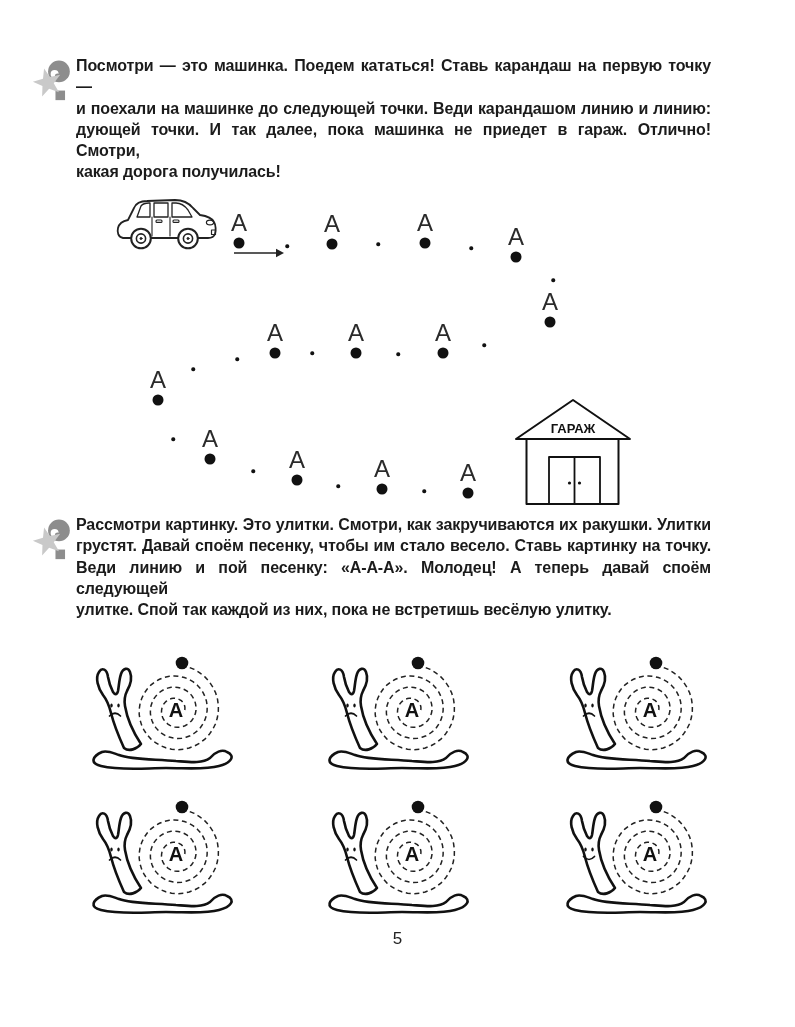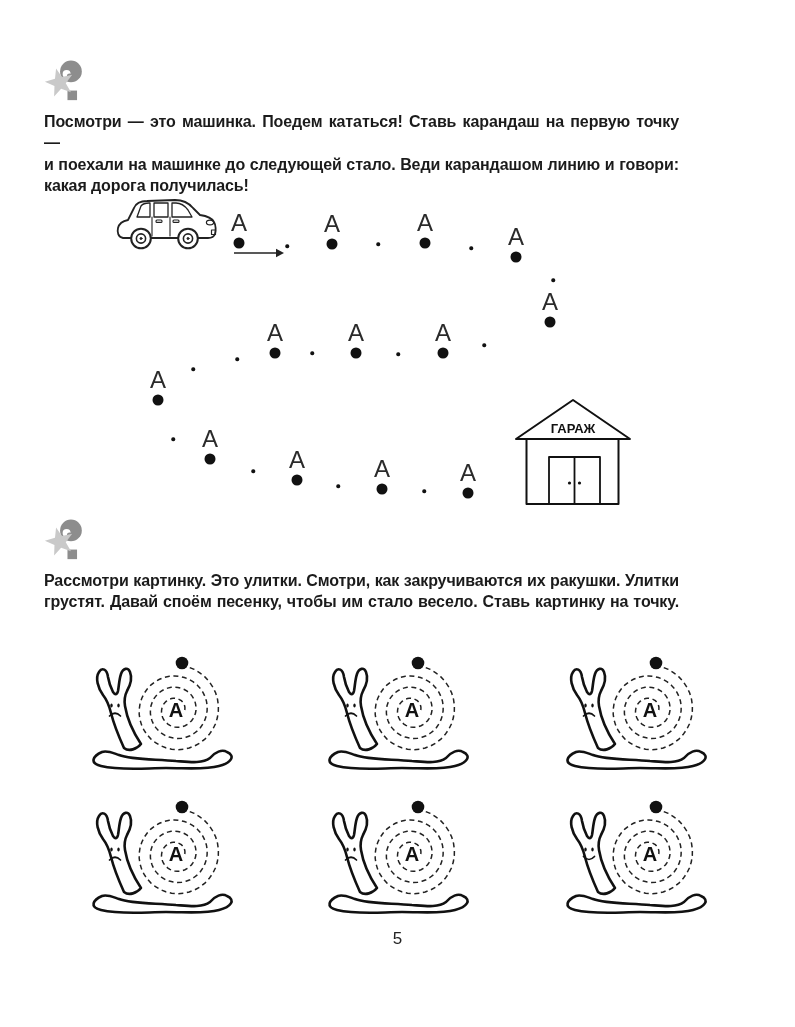--- a/index.html
+++ b/index.html
@@ -1,20 +1,20 @@
 <!DOCTYPE html>
 <html><head>
 <meta charset="utf-8">
 <style>
   html,body{margin:0;padding:0;background:#fff;}
   .page{
     position:relative;width:795px;height:1027px;background:#ffffff;
     font-family:"Liberation Sans",sans-serif;color:#1b1b1b;overflow:hidden;
   }
-  .block{position:absolute;left:44px;display:flex;flex-direction:column;}
+  .block{position:absolute;left:32px;display:flex;}
   .icon-wrap{flex:0 0 44px;width:44px;}
   .itext{width:635px;font-size:16px;font-weight:700;line-height:21.3px;letter-spacing:-0.1px;color:#1b1b1b;}
   .jline{text-align:justify;text-align-last:justify;white-space:normal;}
   .jline.last{text-align-last:left;}
   #block1{top:55px;}
   #block2{top:514px;justify-content:flex-end;}
   .trace-area{position:absolute;left:0;top:0;width:795px;height:1027px;}
   .dot{position:absolute;background:#111;border-radius:50%;transform:translate(-50%,-50%);}
   .dot.major{width:11px;height:11px;}
   .dot.minor{width:3.5px;height:3.5px;}
@@ -42,21 +42,22 @@
       <svg width="40" height="52" viewBox="0 0 46 52">
         <circle cx="31" cy="15" r="12.5" fill="#8d8d8d"></circle>
         <circle cx="26" cy="18" r="4.6" fill="#ffffff"></circle>
         <circle cx="29.5" cy="20.5" r="3.2" fill="#8d8d8d"></circle>
         <rect x="27" y="37" width="11" height="11" fill="#8d8d8d"></rect>
         <polygon points="18,11 22.1,22.3 34.2,22.7 24.7,30.2 28,41.8 18,35 8,41.8 11.3,30.2 1.8,22.7 13.9,22.3" fill="#c9c9c9" transform="rotate(-14 18 28)"></polygon>
       </svg>
     </div>
     <div class="itext">
         <div class="jline">Посмотри — это машинка. Поедем кататься! Ставь карандаш на первую точку —</div>
-        <div class="jline">и поехали на машинке до следующей стало. Веди карандашом линию и говори:</div>
+        <div class="jline">и поехали на машинке до следующей точки. Веди карандашом линию и линию:</div>
+        <div class="jline">дующей точки. И так далее, пока машинка не приедет в гараж. Отлично! Смотри,</div>
         <div class="jline last">какая дорога получилась!</div>
       </div>
   </section>
 
   <div class="trace-area" id="trace-area">
 
     <svg class="car" width="104" height="58" viewBox="0 0 104 58">
       <g fill="none" stroke="#222" stroke-linejoin="round" stroke-linecap="round">
         <path d="M 7 43 C 2 42 1 37 2 33 C 3 29 7 26 12 25 L 18 13 C 20 8 25 6 31 6 L 59 5 C 67 5 72 7 77 13 L 84 20 C 91 21 96 23 98 27 C 100 30 100 36 99 39 C 98 42 96 43 92 43 L 7 43 Z" stroke-width="1.8" fill="#fff"></path>
         <path d="M 21 22 L 25 11 C 27 8.5 30 8 33 8 L 34 8 L 34 22 Z" stroke-width="1.3"></path>
@@ -139,20 +140,22 @@
         <circle cx="31" cy="15" r="12.5" fill="#8d8d8d"></circle>
         <circle cx="26" cy="18" r="4.6" fill="#ffffff"></circle>
         <circle cx="29.5" cy="20.5" r="3.2" fill="#8d8d8d"></circle>
         <rect x="27" y="37" width="11" height="11" fill="#8d8d8d"></rect>
         <polygon points="18,11 22.1,22.3 34.2,22.7 24.7,30.2 28,41.8 18,35 8,41.8 11.3,30.2 1.8,22.7 13.9,22.3" fill="#c9c9c9" transform="rotate(-14 18 28)"></polygon>
       </svg>
     </div>
     <div class="itext">
         <div class="jline">Рассмотри картинку. Это улитки. Смотри, как закручиваются их ракушки. Улитки</div>
         <div class="jline">грустят. Давай споём песенку, чтобы им стало весело. Ставь картинку на точку.</div>
+        <div class="jline">Веди линию и пой песенку: «А-А-А». Молодец! А теперь давай споём следующей</div>
+        <div class="jline last">улитке. Спой так каждой из них, пока не встретишь весёлую улитку.</div>
       </div>
   </section>
 
   <div id="snail-grid">
       <div class="snail-cell" style="left: 88px; top: 650px;"><svg width="150" height="126" viewBox="0 0 150 126">
     <path d="M 14 102 C 5 106 1 113 13 116 C 34 121 58 118 78 118 C 99 118 117 120 131 116 C 143 113 148 106 139 102 C 134 99 127 102 122 108 C 114 114 101 112 88 111 C 68 109 44 110 31 105 C 25 103 19 100 14 102 Z" fill="#fff" stroke="#111" stroke-width="2.6" stroke-linejoin="round"></path>
     <path d="M 36 98 C 31 87 26 75 23 63 C 21 55 19 50 15 45 C 10 38 7 28 11 22 C 14 17 19 19 20 27 C 21 33 23 38 25 42 C 27 45 29 45 30 41 C 31 36 31 30 33 24 C 35 18 40 17 42 22 C 44 27 43 34 39 41 C 37 45 36 50 37 56 C 39 68 45 82 53 94 C 49 99 41 102 36 98 Z" fill="#fff" stroke="#111" stroke-width="2.6" stroke-linejoin="round"></path>
     <ellipse cx="23.5" cy="55.5" rx="1.2" ry="1.9" fill="#111"></ellipse>
     <ellipse cx="30.5" cy="55.5" rx="1.2" ry="1.9" fill="#111"></ellipse>
     <path d="M 21.5 66 Q 27 60.5 32.5 66" fill="none" stroke="#111" stroke-width="1.7" stroke-linecap="round"></path>

